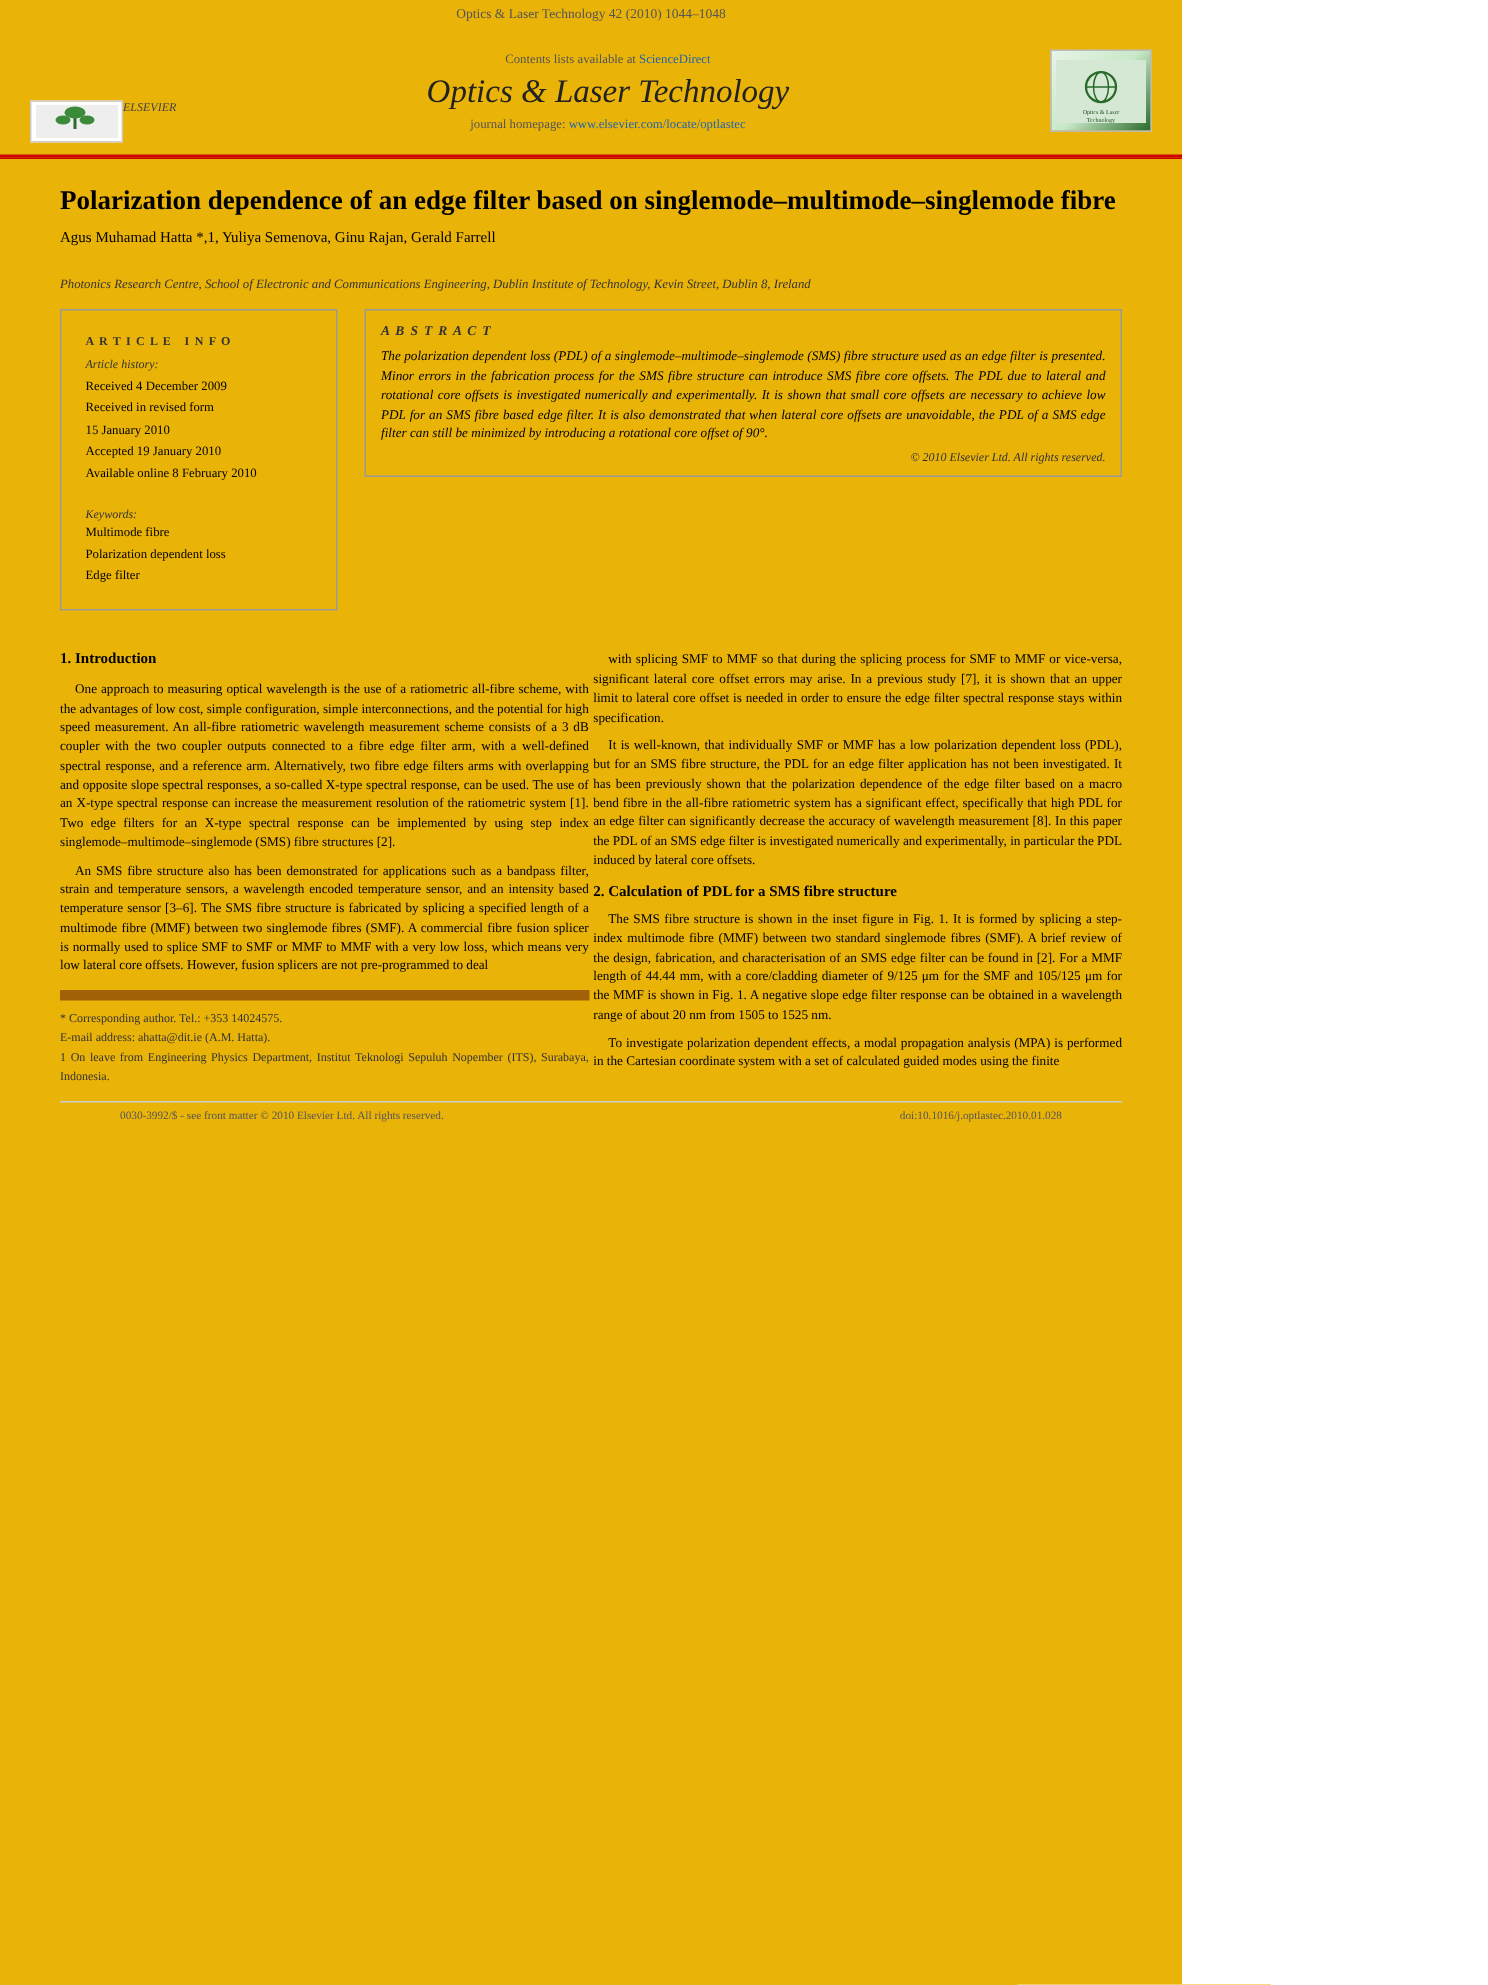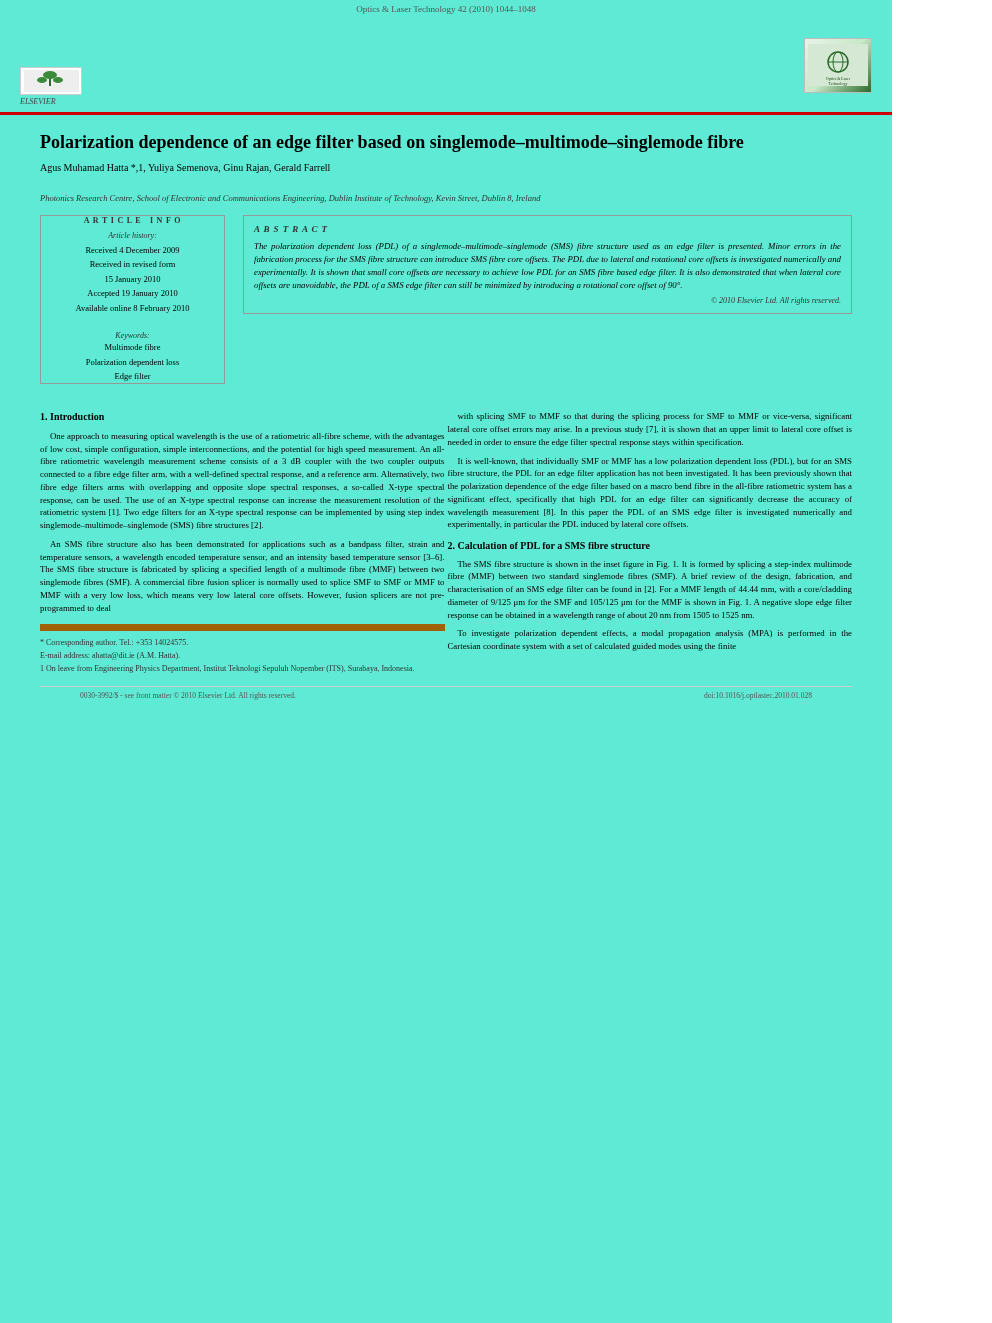--- a/index.html
+++ b/index.html
@@ -6,23 +6,23 @@
     body {
       background: #fff;
       font-family: 'Times New Roman', Times, serif;
       font-size: 10px;
       color: #000;
       width: 992px;
       min-height: 1323px;
     }
 
     .page-wrapper {
-      width: 892px;
+      width: 788px;
       min-height: 1323px;
-      background: #5eead4;
+      background: #eab308;
       padding: 0;
     }
 
     
     .top-bar {
       text-align: center;
       font-size: 9px;
       color: #555;
       padding: 4px 0 2px;
       border-bottom: none;
@@ -32,21 +32,21 @@
     .journal-header {
       display: flex;
       align-items: center;
       justify-content: space-between;
       padding: 8px 20px 6px 20px;
       border-bottom: 2px solid #c00;
     }
 
     .elsevier-logo {
       display: flex;
-      flex-direction: column;
+      flex-direction: row;
       align-items: flex-start;
       margin-top: 43px;
     }
 
     .elsevier-logo-box {
       width: 62px;
       height: 28px;
       background: #fff;
       border: 1px solid #ccc;
       display: flex;
@@ -161,24 +161,23 @@
     }
 
     .col-right {
       flex: 1;
       font-style: italic;
     }
 
     
     .article-info {
       border: 1px solid #999;
-      padding: 0;
+      padding: 16px;
       font-size: 8.5px;
       margin-bottom: 10px;
-      text-align: center;
     }
 
     .info-section-title {
       font-size: 8px;
       font-weight: bold;
       letter-spacing: 0.1em;
       text-transform: uppercase;
       color: #333;
       margin-bottom: 4px;
     }
@@ -325,20 +324,31 @@
 
           <rect x="25" y="4" width="2" height="12" fill="#2a6a2a"></rect>
           <ellipse cx="26" cy="5" rx="7" ry="4" fill="#3a8a3a"></ellipse>
           <ellipse cx="18" cy="10" rx="5" ry="3" fill="#3a8a3a"></ellipse>
           <ellipse cx="34" cy="10" rx="5" ry="3" fill="#3a8a3a"></ellipse>
         </svg>
       </div>
       <div class="elsevier-text">ELSEVIER</div>
     </div>
 
+    <div class="journal-header-center">
+      <div class="contents-line">
+        <span>Contents lists available at</span>
+        <a class="sciencedirect-link">ScienceDirect</a>
+      </div>
+      <div class="journal-title">Optics &amp; Laser Technology</div>
+      <div class="journal-homepage">
+        <span>journal homepage:</span>
+        <a class="homepage-link">www.elsevier.com/locate/optlastec</a>
+      </div>
+    </div>
 
     <div class="journal-header-right">
       <div class="journal-logo-box">
         <svg width="60" height="42" viewBox="0 0 60 42">
           <rect width="60" height="42" fill="#d4e8d4"></rect>
           <circle cx="30" cy="18" r="10" fill="none" stroke="#2a6a2a" stroke-width="1.5"></circle>
           <ellipse cx="30" cy="18" rx="5" ry="10" fill="none" stroke="#2a6a2a" stroke-width="1"></ellipse>
           <line x1="20" y1="18" x2="40" y2="18" stroke="#2a6a2a" stroke-width="1"></line>
           <text x="30" y="36" text-anchor="middle" font-size="4" fill="#1a4a1a" font-family="serif">Optics &amp; Laser</text>
           <text x="30" y="41" text-anchor="middle" font-size="4" fill="#1a4a1a" font-family="serif">Technology</text>

